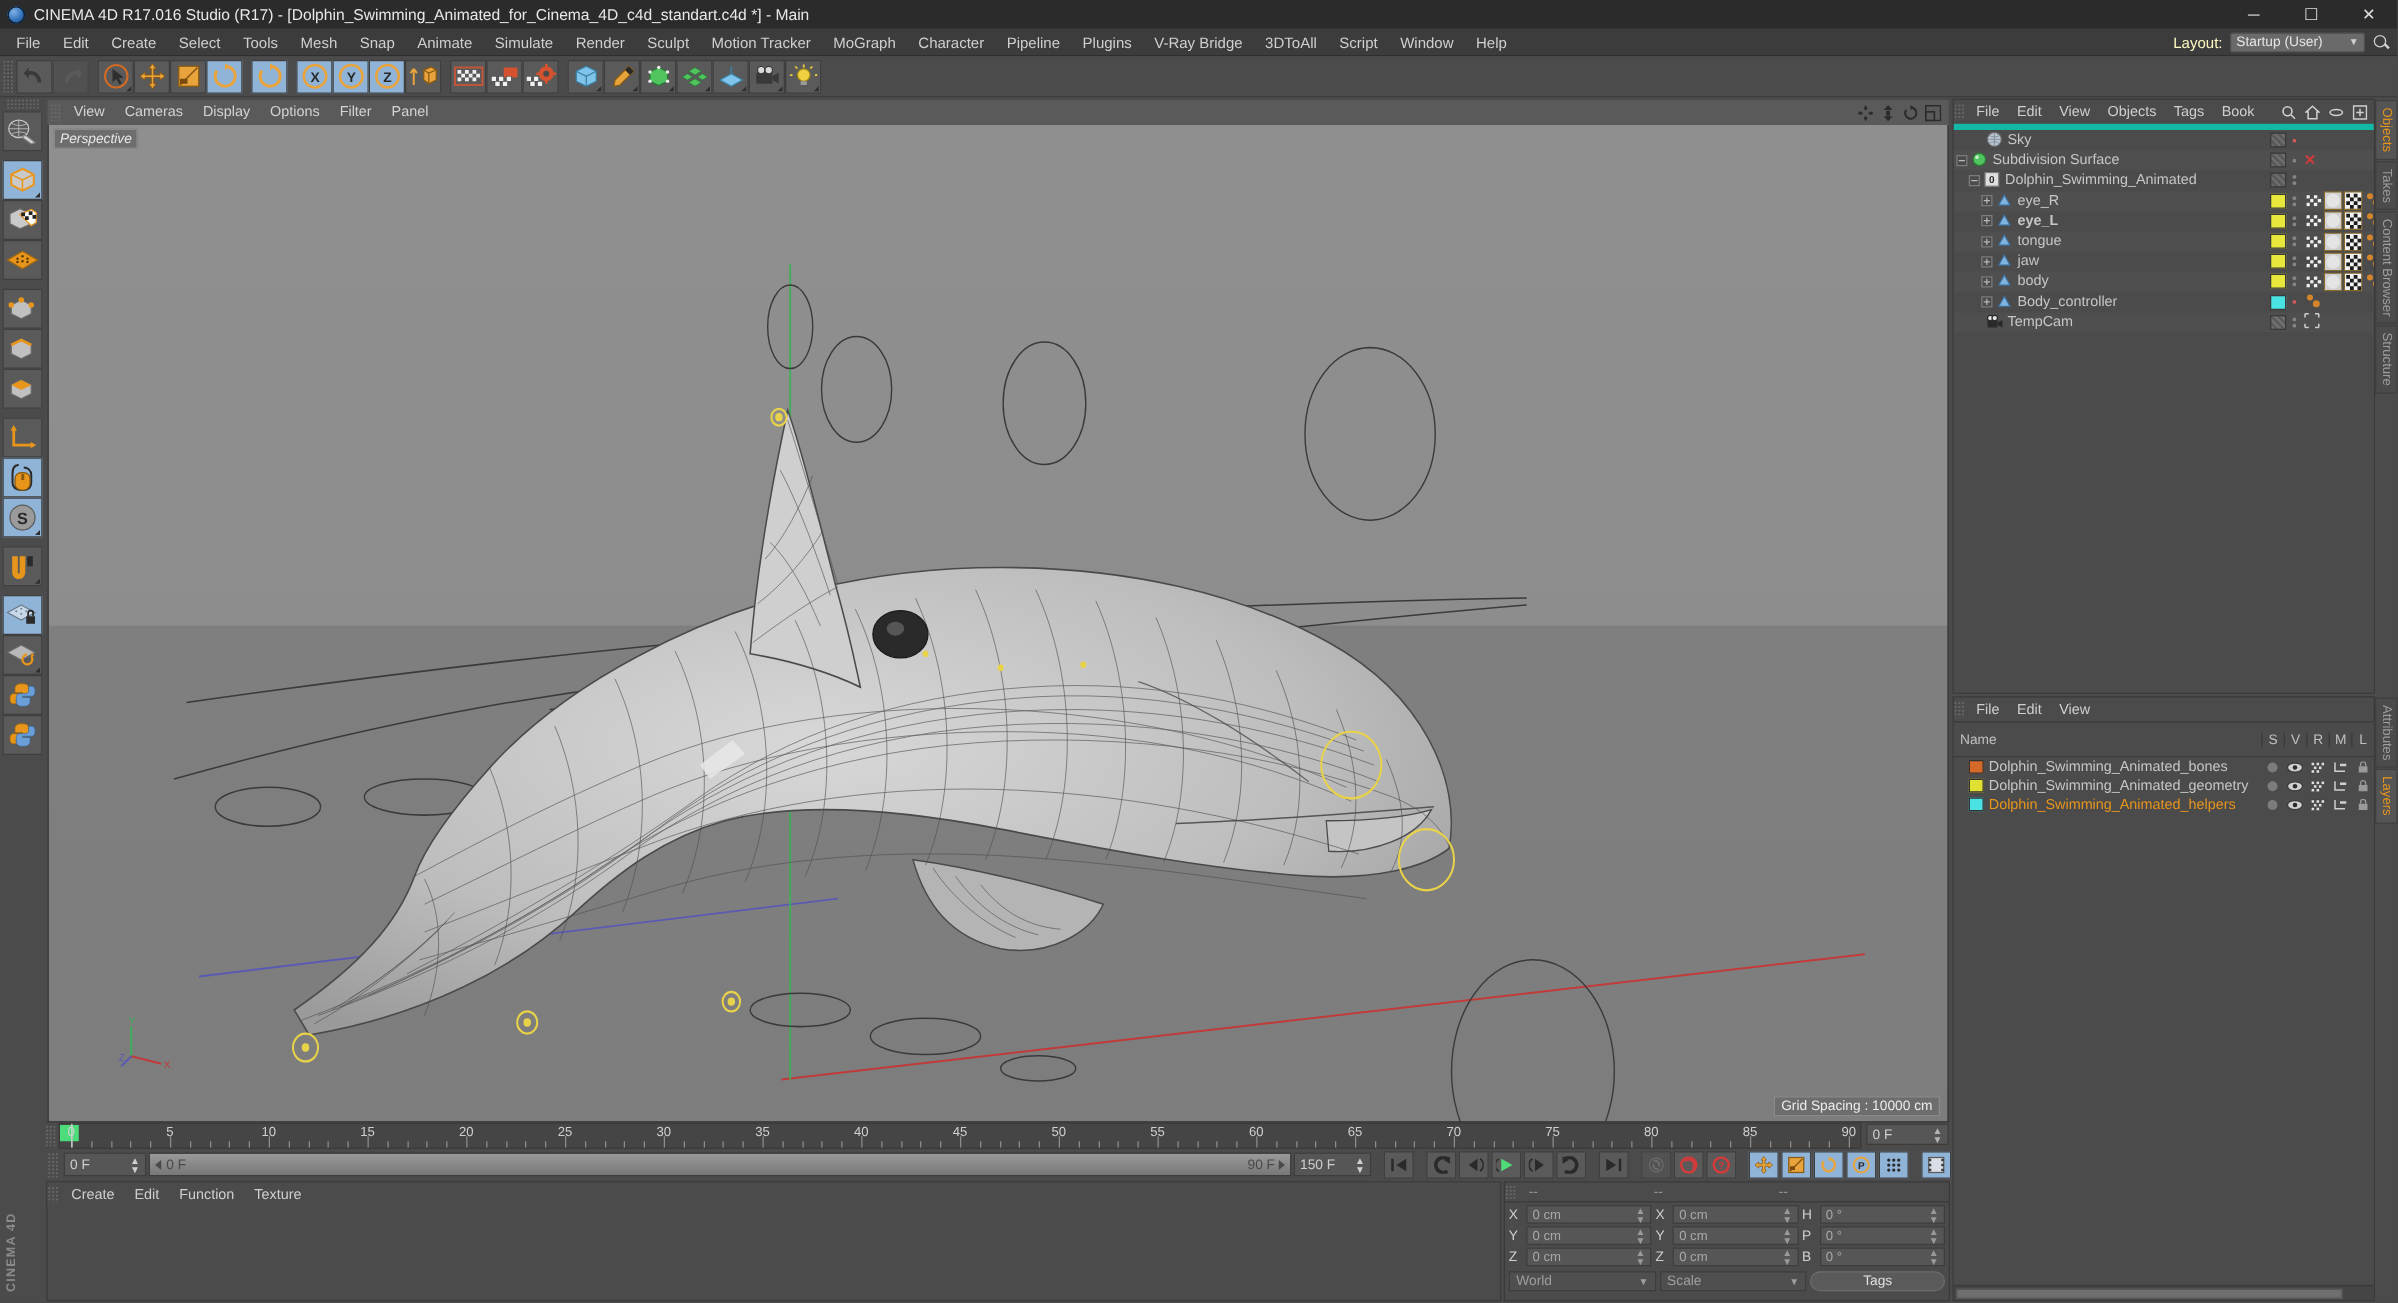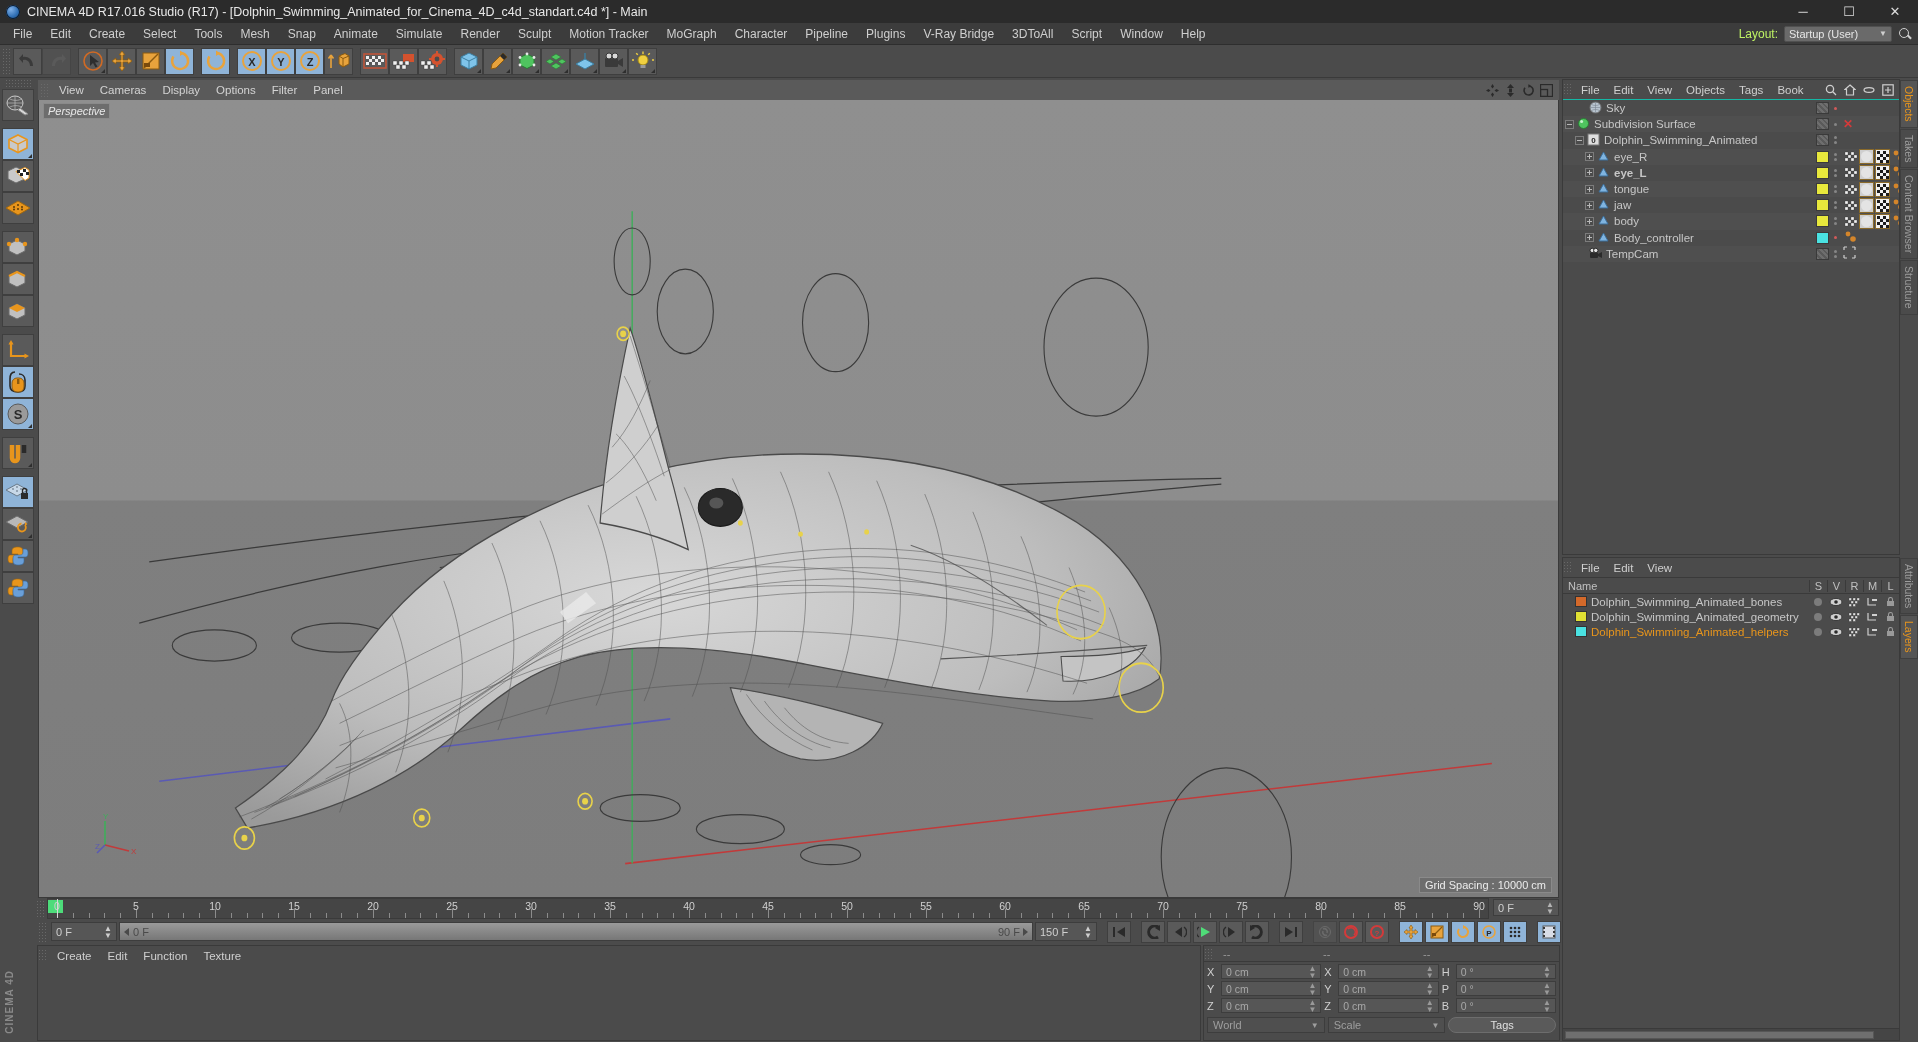--- a/index.html
+++ b/index.html
@@ -17,21 +17,21 @@
   .winbtns { margin-left:auto; display:flex; height:23px; }
   .winbtns div { width:46px; height:23px; display:flex; align-items:center;
       justify-content:center; color:#dcdcdc; font-size:13px; }
 
   
   .menubar { height:22px; background:#3c3c3c; display:flex; align-items:center;
       padding-left:4px; border-bottom:1px solid #2e2e2e; }
   .menubar .mi { padding:2px 9px; color:#cfcfcf; font-size:12px; white-space:nowrap; }
   .layoutbox { margin-left:auto; display:flex; align-items:center; gap:6px;
       padding-right:6px; }
-  .layoutbox .lbl { color:#bef264; font-size:12px; }
+  .layoutbox .lbl { color:#fef9c3; font-size:12px; }
   .layoutsel { width:108px; height:16px; background:#6a6a6a; border:1px solid #505050;
       border-radius:2px; display:flex; align-items:center; padding:0 4px;
       color:#e6e6e6; font-size:11px; }
   .layoutsel .car { margin-left:auto; font-size:8px; color:#cfcfcf; }
   .srchicon { width:14px;height:14px; position:relative; }
   .srchicon::before { content:""; position:absolute; left:1px; top:1px; width:8px;height:8px;
       border:1.6px solid #cfcfcf; border-radius:50%; }
   .srchicon::after { content:""; position:absolute; left:9px; top:9px; width:5px;height:1.6px;
       background:#cfcfcf; transform:rotate(45deg); }
 
@@ -154,21 +154,21 @@
       color:#e0e0e0; font-size:11px; }
 
   
   .ommgr { flex:0 0 auto; height:478px; display:flex; }
   .ompanel { flex:1 1 auto; display:flex; flex-direction:column; min-width:0;
       border:1px solid #3a3a3a; margin:1px 0 1px 1px; background:#4b4b4b; }
   .omhdr { height:19px; display:flex; align-items:center; background:#4b4b4b; }
   .omhdr .mi { padding:1px 7px; color:#cfcfcf; font-size:11.5px; }
   .omicons { margin-left:auto; display:flex; gap:7px; padding-right:5px; align-items:center; }
   .omtree { flex:1 1 auto; background:#4b4b4b; overflow:hidden; position:relative;
-      border-top:1px solid #14b8a6;}
+      border-top:5px solid #14b8a6;}
   .omrow { height:16.2px; display:flex; align-items:center; position:relative;
       font-size:11.5px; }
   .omrow:nth-child(even) { background:#4f4f4f; }
   .omrow .nm { color:#c6c6c6; white-space:nowrap; }
   .expander { width:9px;height:9px;border:1px solid #7c7c7c; background:#4b4b4b;
       position:relative; flex:0 0 auto; }
   .expander::before { content:""; position:absolute; left:1px; top:3px; width:5px;height:1px;
       background:#b8b8b8; }
   .expander.plus::after { content:""; position:absolute; left:3px; top:1px; width:1px;height:5px;
       background:#b8b8b8; }
@@ -186,21 +186,21 @@
       color:#9d9d9d; background:#4b4b4b; padding:5px 2px; border:1px solid #3f3f3f;
       white-space:nowrap; }
   .vtab.act { color:#e8951c; background:#555; }
 
   
   .lymgr { flex:1 1 auto; display:flex; min-height:0; }
   .lypanel { flex:1 1 auto; display:flex; flex-direction:column; min-width:0;
       border:1px solid #3a3a3a; margin:1px 0 1px 1px; background:#4b4b4b; }
   .lyhdr { height:19px; display:flex; align-items:center; }
   .lyhdr .mi { padding:1px 7px; color:#cfcfcf; font-size:11.5px; }
-  .lycols { height:17px; display:flex; align-items:center; font-size:11px;
+  .lycols { height:29px; display:flex; align-items:center; font-size:11px;
       color:#c0c0c0; border-top:1px solid #3a3a3a; border-bottom:1px solid #3a3a3a;
       background:#4b4b4b; }
   .lycols .cname { padding-left:5px; flex:1 1 auto; }
   .lycols .cc { width:18px; text-align:center; border-left:1px solid #3a3a3a; }
   .lyrow { height:15px; display:flex; align-items:center; font-size:11.5px; position:relative;}
   .lyrow .lchip { width:12px;height:11px; margin:0 4px 0 12px; border:1px solid #333; }
   .lyrow .lnm { color:#c6c6c6; white-space:nowrap; }
   .lyrow.sel .lnm { color:#e8951c; }
   .lyflags { position:absolute; right:0; display:flex; }
   .lyflags div { width:18px; display:flex; align-items:center; justify-content:center; }

